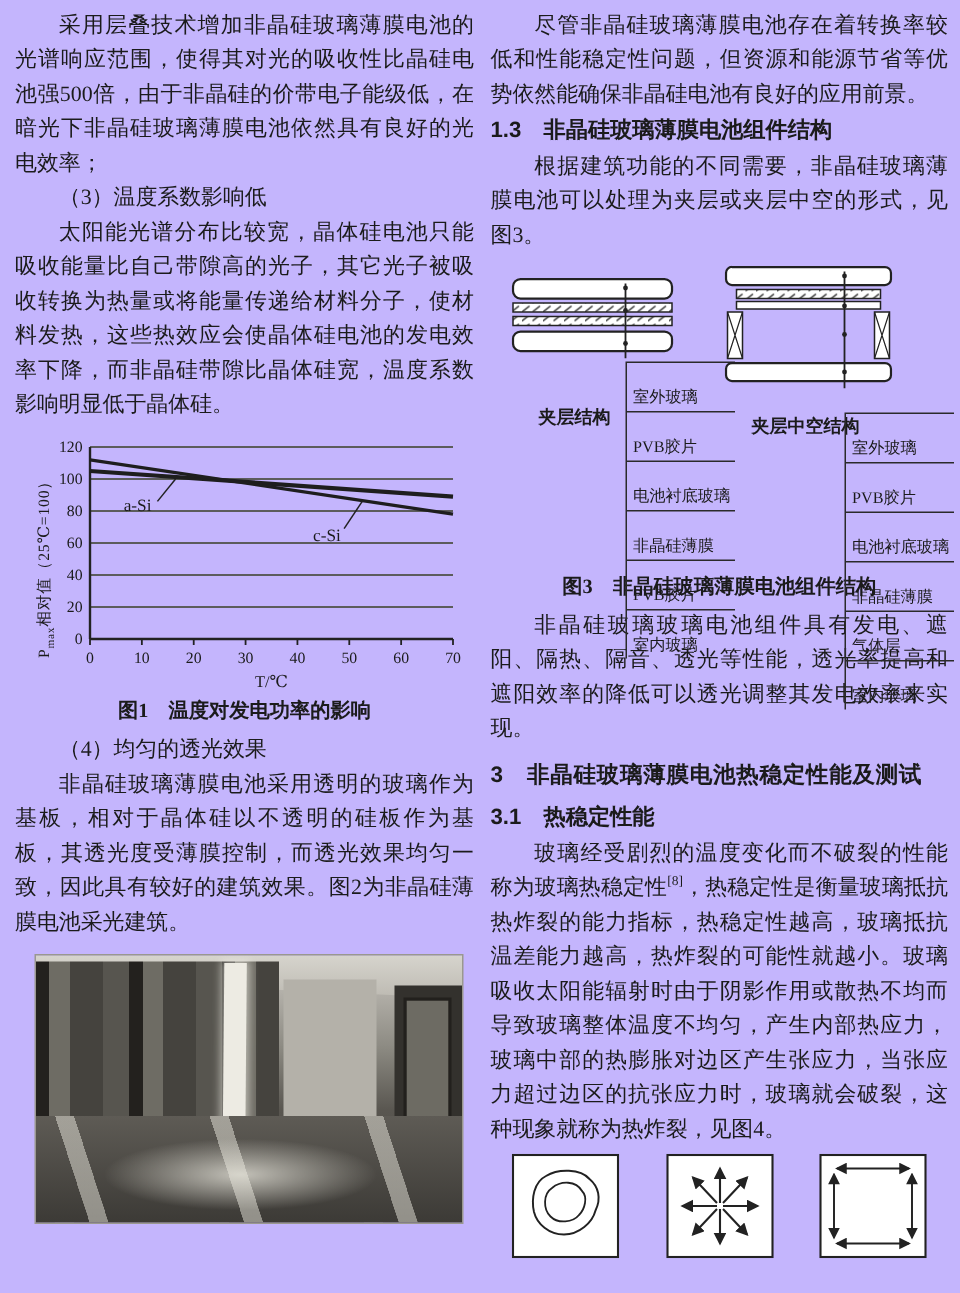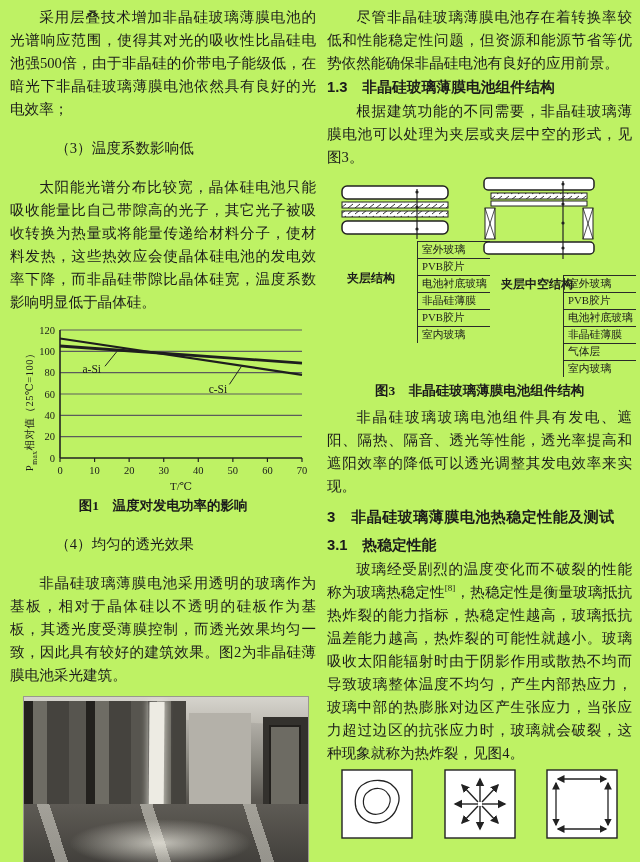--- a/index.html
+++ b/index.html
@@ -1,27 +1,27 @@
 <!DOCTYPE html>
 <html><head>
 <meta charset="utf-8">
 <style>
   html,body{margin:0;padding:0;background:#e9e8e4;}
   .page{
     position:relative;width:640px;height:862px;overflow:hidden;
-    background:#bef264;color:#1b1b1b;
+    background:#c4b5fd;color:#1b1b1b;
     font-family:"Liberation Serif","DejaVu Serif",serif;
     font-size:14.6px;line-height:23px;
   }
   .col{position:absolute;top:6px;}
   .col-l{left:10px;width:306px;}
   .col-r{left:327px;width:305px;}
   p{margin:0;text-indent:2em;text-align:justify;}
   sup.ref{font-size:9px;vertical-align:super;line-height:0;}
-  .subhead{margin:16px;text-indent:2em;font-family:Liberation Serif, serif;}
+  .subhead{margin:0;text-indent:2em;font-family:Liberation Serif, serif;}
   .h-bold{font-family:"Liberation Sans","DejaVu Sans",sans-serif;font-weight:700;font-size:14.8px;margin:1px 0;}
   .h-big{font-family:"Liberation Sans","DejaVu Sans",sans-serif;font-weight:700;font-size:15px;line-height:30px;margin:4px 0 2px 0;letter-spacing:.5px;}
   .caption{font-weight:700;font-size:13.5px;text-align:center;text-indent:0;margin:2px 0 4px 0;}
   
   .fig1-wrap{position:relative;width:300px;height:172px;margin:6px 0 0 2px;}
   .fig1-ylabel{
     position:absolute;left:-60px;top:76px;width:160px;text-align:center;
     transform:rotate(-90deg);font-size:10.5px;white-space:nowrap;letter-spacing:.5px;
   }
   .fig1-ylabel sub{font-size:7.5px;}
@@ -43,21 +43,21 @@
       radial-gradient(ellipse 130px 34px at 48% 55%, rgba(235,233,223,.75), rgba(235,233,223,0) 70%),
       repeating-linear-gradient(72deg, rgba(232,230,220,0) 0 34px, rgba(232,230,220,.5) 34px 46px, rgba(232,230,220,0) 46px 98px),
       linear-gradient(#5e5b55,#3c3a36);}
   
   .fig3{position:relative;width:305px;height:202px;margin-top:6px;}
   .fig3 svg{position:absolute;}
   .stack-l{left:14px;top:10px;}
   .stack-r{left:156px;top:2px;}
   .grp-label{position:absolute;font-size:12px;font-weight:700;}
   .layer-list{position:absolute;border-left:1.2px solid #2a2a2a;}
-  .layer-item{border-top:1.2px solid #2a2a2a;font-size:10.8px;line-height:15px;padding:0 3px 1px 4px;white-space:nowrap;}
+  .layer-item{border-top:1.2px solid #2a2a2a;font-size:10.8px;line-height:15px;padding:16px 3px 1px 4px;white-space:nowrap;}
   
   .fig4{margin-top:4px;}
   .fig4-row{display:flex;justify-content:space-between;padding:0 14px;}
 </style>
 </head>
 <body>
 
 <div class="page">
 
   <div class="col col-l">
@@ -141,21 +141,21 @@
         </defs>
         <rect x="1" y="1" width="106" height="13" rx="5" fill="#fff" stroke="#222" stroke-width="1.5"></rect>
         <rect x="1" y="17" width="106" height="6" fill="url(#hL)" stroke="#222" stroke-width="1"></rect>
         <rect x="1" y="26" width="106" height="6" fill="url(#hL)" stroke="#222" stroke-width="1"></rect>
         <rect x="1" y="36" width="106" height="13" rx="5" fill="#fff" stroke="#222" stroke-width="1.5"></rect>
         <line x1="76" y1="4" x2="76" y2="54" stroke="#222" stroke-width="1.2"></line>
         <circle cx="76" cy="7" r="1.6" fill="#222"></circle>
           <circle cx="76" cy="22" r="1.6" fill="#222"></circle>
           <circle cx="76" cy="44" r="1.6" fill="#222"></circle>
       </svg>
-      <div class="grp-label" style="left:20px;top:92px;">夹层结构</div>
+      <div class="grp-label" style="left:32px;top:92px;">夹层结构</div>
       <div class="layer-list cap" style="left:90px;top:66px;">
           <div class="layer-item">室外玻璃</div>
           <div class="layer-item">PVB胶片</div>
           <div class="layer-item">电池衬底玻璃</div>
           <div class="layer-item">非晶硅薄膜</div>
           <div class="layer-item">PVB胶片</div>
           <div class="layer-item">室内玻璃</div>
         </div>
 
       <svg class="stack-r" width="112" height="82">

